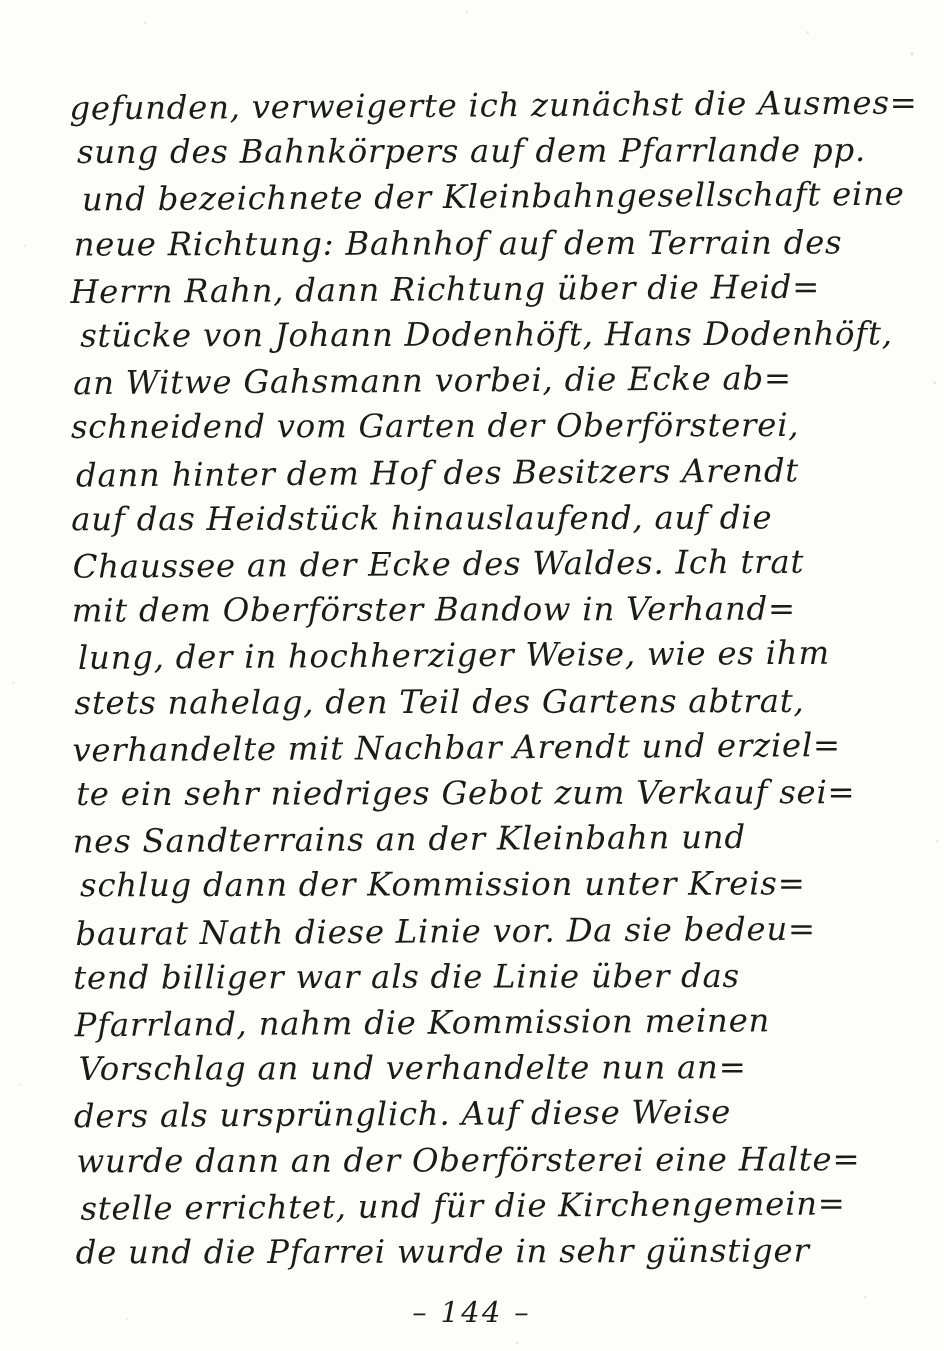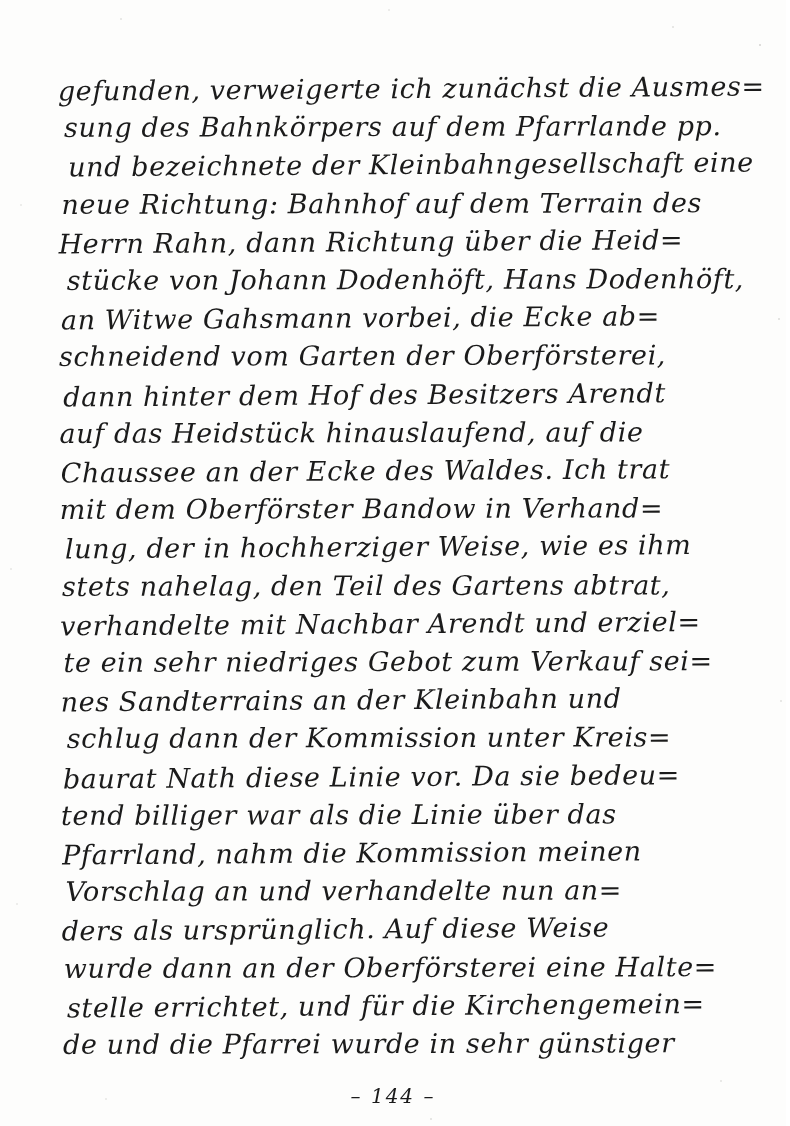--- a/index.html
+++ b/index.html
@@ -79,21 +79,21 @@
   .line:nth-child(even) { transform: rotate(0.1deg); }
 
   .page-number {
     position: absolute;
     left: 0;
     bottom: 18px;
     width: 100%;
     text-align: center;
     font-family: "DejaVu Serif", serif;
     font-style: italic;
-    font-size: 20px;
+    font-size: 24px;
     letter-spacing: 2px;
     color: var(--ink);
   }
 </style>
 </head>
 <body>
 
 <div class="sheet">
   <div class="noise"></div>
 

